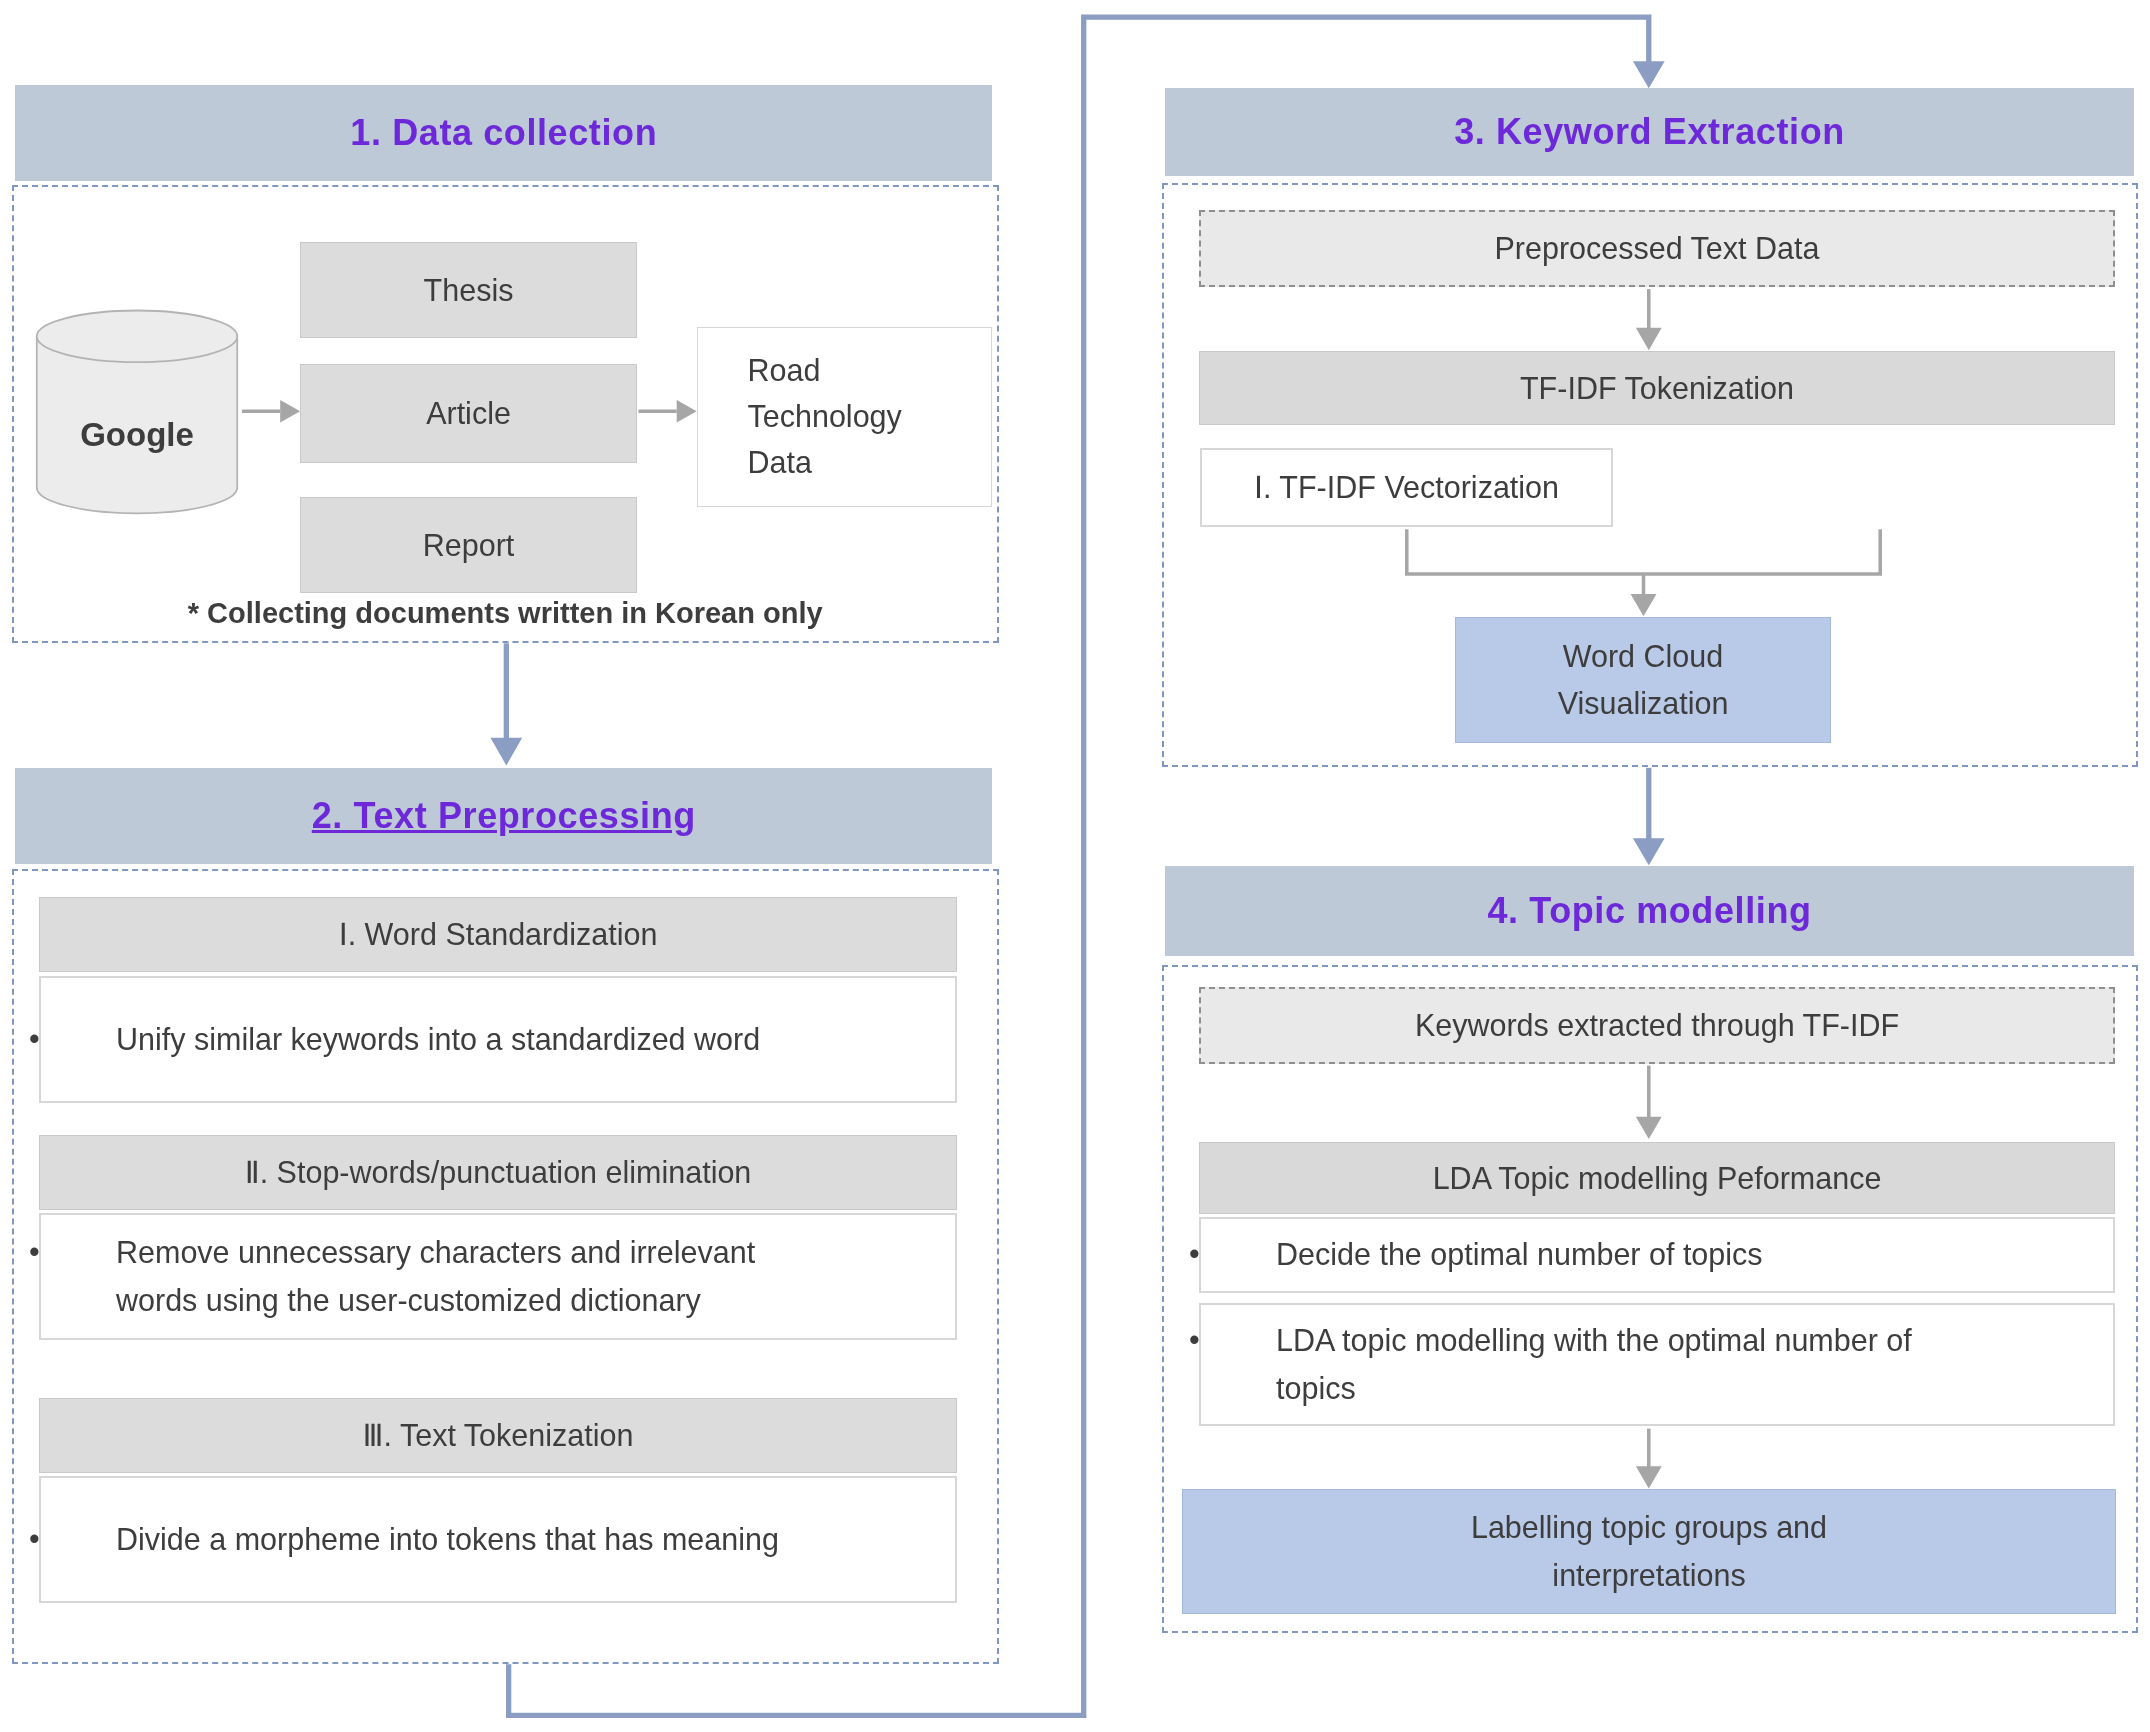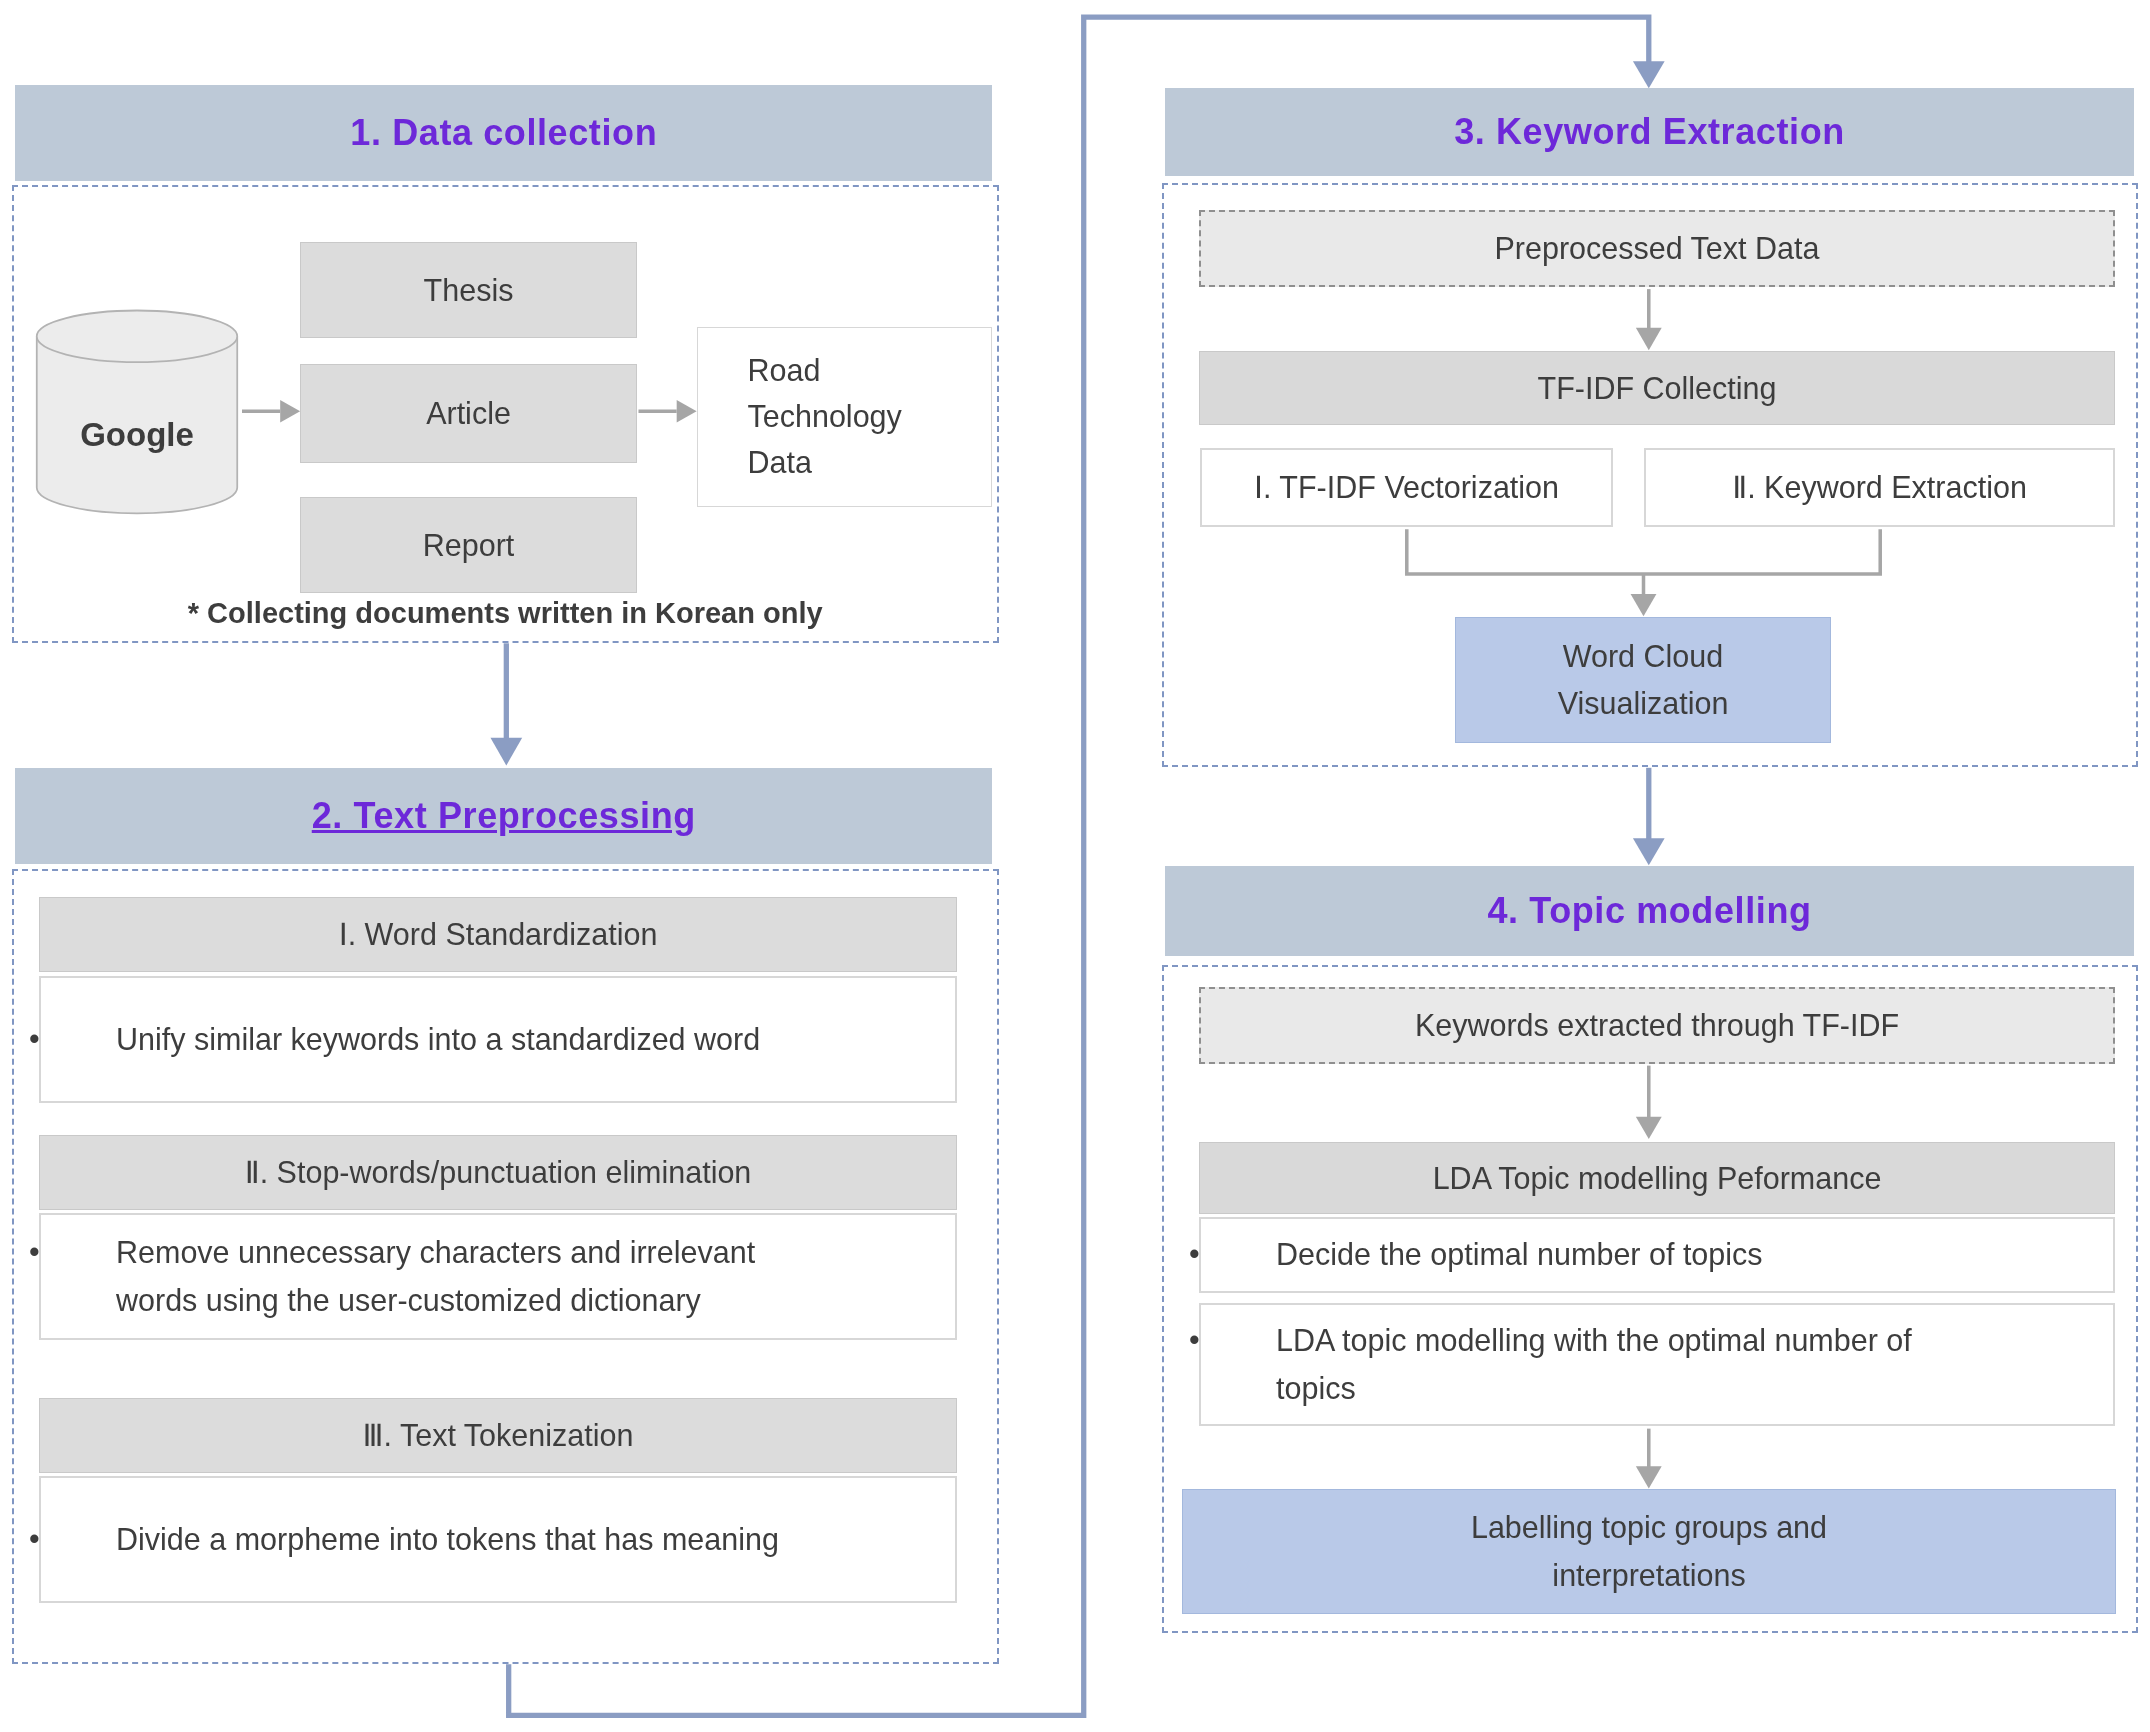--- a/index.html
+++ b/index.html
@@ -145,24 +145,23 @@
   <div class="gray-box" style="left:39px;top:1398px;width:918px;height:75px;">Ⅲ. Text Tokenization</div>
   <div class="white-box" style="left:39px;top:1476px;width:918px;height:127px;">
     <div class="bullet-text">Divide a morpheme into tokens that has meaning</div>
   </div>
 
   <div class="sec-header" style="left:1165px;top:88px;width:969px;height:88px;">3. Keyword Extraction</div>
   <div class="sec-body" style="left:1162px;top:183px;width:976px;height:584px;"></div>
 
   <div class="data-box" style="left:1199px;top:210px;width:916px;height:77px;">Preprocessed Text Data</div>
 
-  <div class="gray-box" style="left:1199px;top:351px;width:916px;height:74px;background:#d9d9d9;">TF-IDF Collecting</div>
+  <div class="gray-box" style="left:1199px;top:351px;width:916px;height:74px;background:#d9d9d9;">TF-IDF Tokenization</div>
 
   <div class="white-box centered" style="left:1200px;top:448px;width:413px;height:79px;">Ⅰ. TF-IDF Vectorization</div>
-  <div class="white-box centered" style="left:1644px;top:448px;width:471px;height:79px;">Ⅱ. Keyword Extraction</div>
 
   <div class="blue-box" style="left:1455px;top:617px;width:376px;height:126px;">
     <span class="wrap-narrow" style="max-width:247px;">Word Cloud Visualization</span>
   </div>
 
   <div class="sec-header" style="left:1165px;top:866px;width:969px;height:90px;">4. Topic modelling</div>
   <div class="sec-body" style="left:1162px;top:965px;width:976px;height:668px;"></div>
 
   <div class="data-box" style="left:1199px;top:987px;width:916px;height:77px;">Keywords extracted through TF-IDF</div>
 

